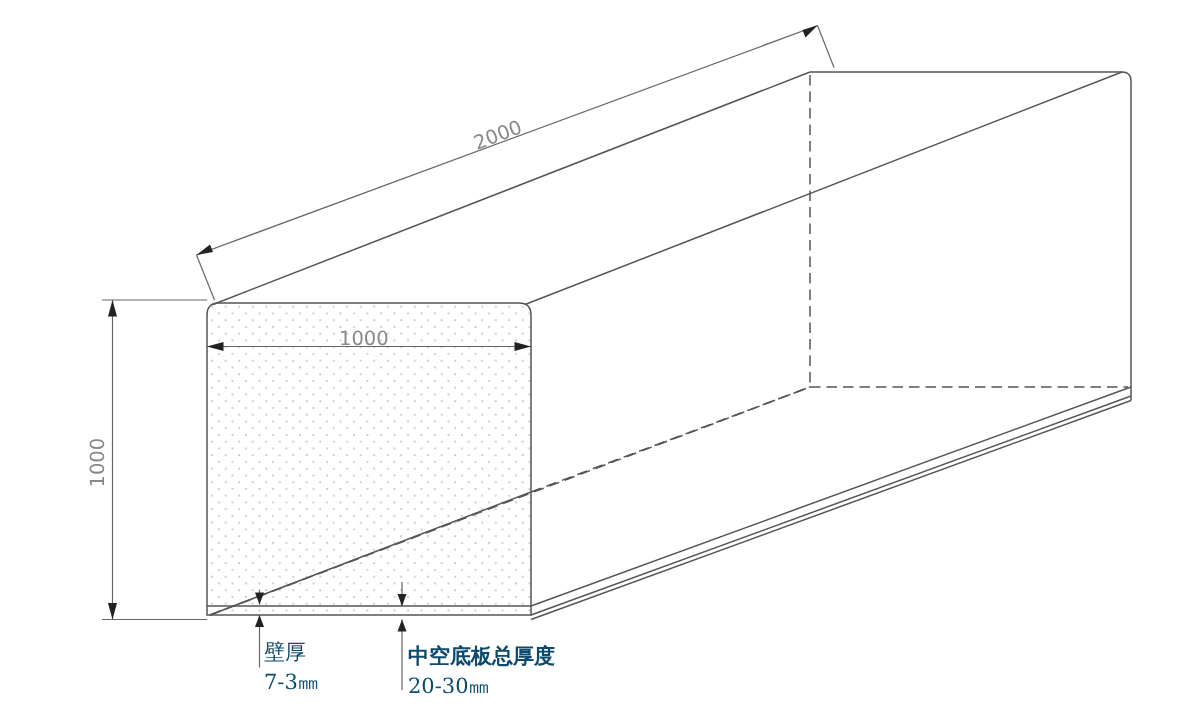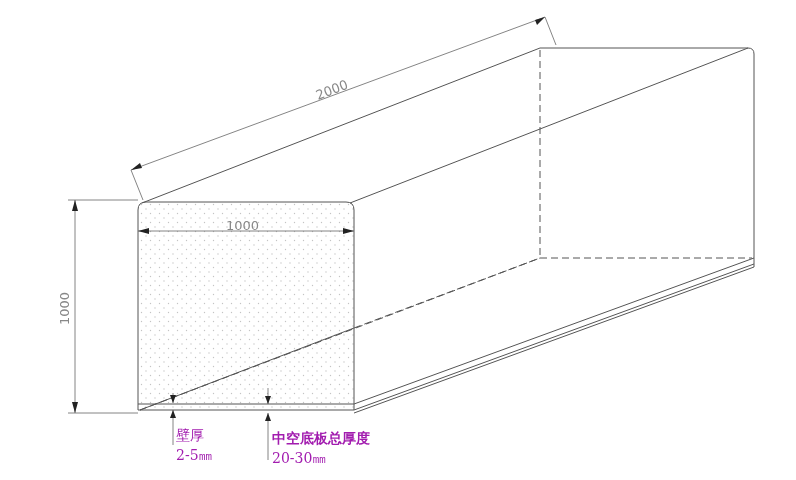--- a/index.html
+++ b/index.html
@@ -3,21 +3,21 @@
   <meta charset="utf-8">
   <style>
     html, body { margin: 0; padding: 0; background: #ffffff; }
     body { width: 796px; height: 480px; overflow: hidden; position: relative;
            font-family: "Liberation Sans", sans-serif; }
     #drawing { position: absolute; left: 0; top: 0; width: 796px; height: 480px; }
     .ln { stroke: #555; stroke-width: 1; fill: none; }
     .ln-dash { stroke: #555; stroke-width: 1; fill: none; stroke-dasharray: 7 4; }
     .dim { stroke: #666; stroke-width: 0.8; fill: none; }
     .dimtext { font-family: "DejaVu Sans", sans-serif; font-size: 13px; fill: #888; }
-    .label { position: absolute; font-family: "DejaVu Serif", serif; font-size: 14px; color: #a21caf; line-height: 17px; white-space: nowrap; }
+    .label { position: absolute; font-family: "DejaVu Serif", serif; font-size: 14px; color: #0c4a6e; line-height: 17px; white-space: nowrap; }
   </style>
 </head>
 <body>
 
 <svg id="drawing" viewBox="0 0 796 480" xmlns="http://www.w3.org/2000/svg">
   <defs>
     <pattern id="dots" width="9" height="9" patternUnits="userSpaceOnUse">
       <circle cx="2" cy="2" r="0.7" fill="#c4c4c4"></circle>
       <circle cx="6.5" cy="6.5" r="0.7" fill="#c4c4c4"></circle>
     </pattern>
@@ -86,15 +86,15 @@
 
   <g>
     <line class="dim" x1="268" y1="388" x2="268" y2="404"></line>
     <polygon points="268,404 265,396 271,396" fill="#222"></polygon>
     <line class="dim" x1="268" y1="413" x2="268" y2="460"></line>
     <polygon points="268,413 265,421 271,421" fill="#222"></polygon>
   </g>
 </svg>
 
 <div class="label" style="left:176px; top:427px;">壁厚</div>
-<div class="label" style="left:176px; top:447px;">2-5㎜</div>
+<div class="label" style="left:176px; top:447px;">7-3㎜</div>
 <div class="label" style="left:272px; top:430px;font-weight:bold;">中空底板总厚度</div>
 <div class="label" style="left:272px; top:450px;">20-30㎜</div>
 
 </body></html>

